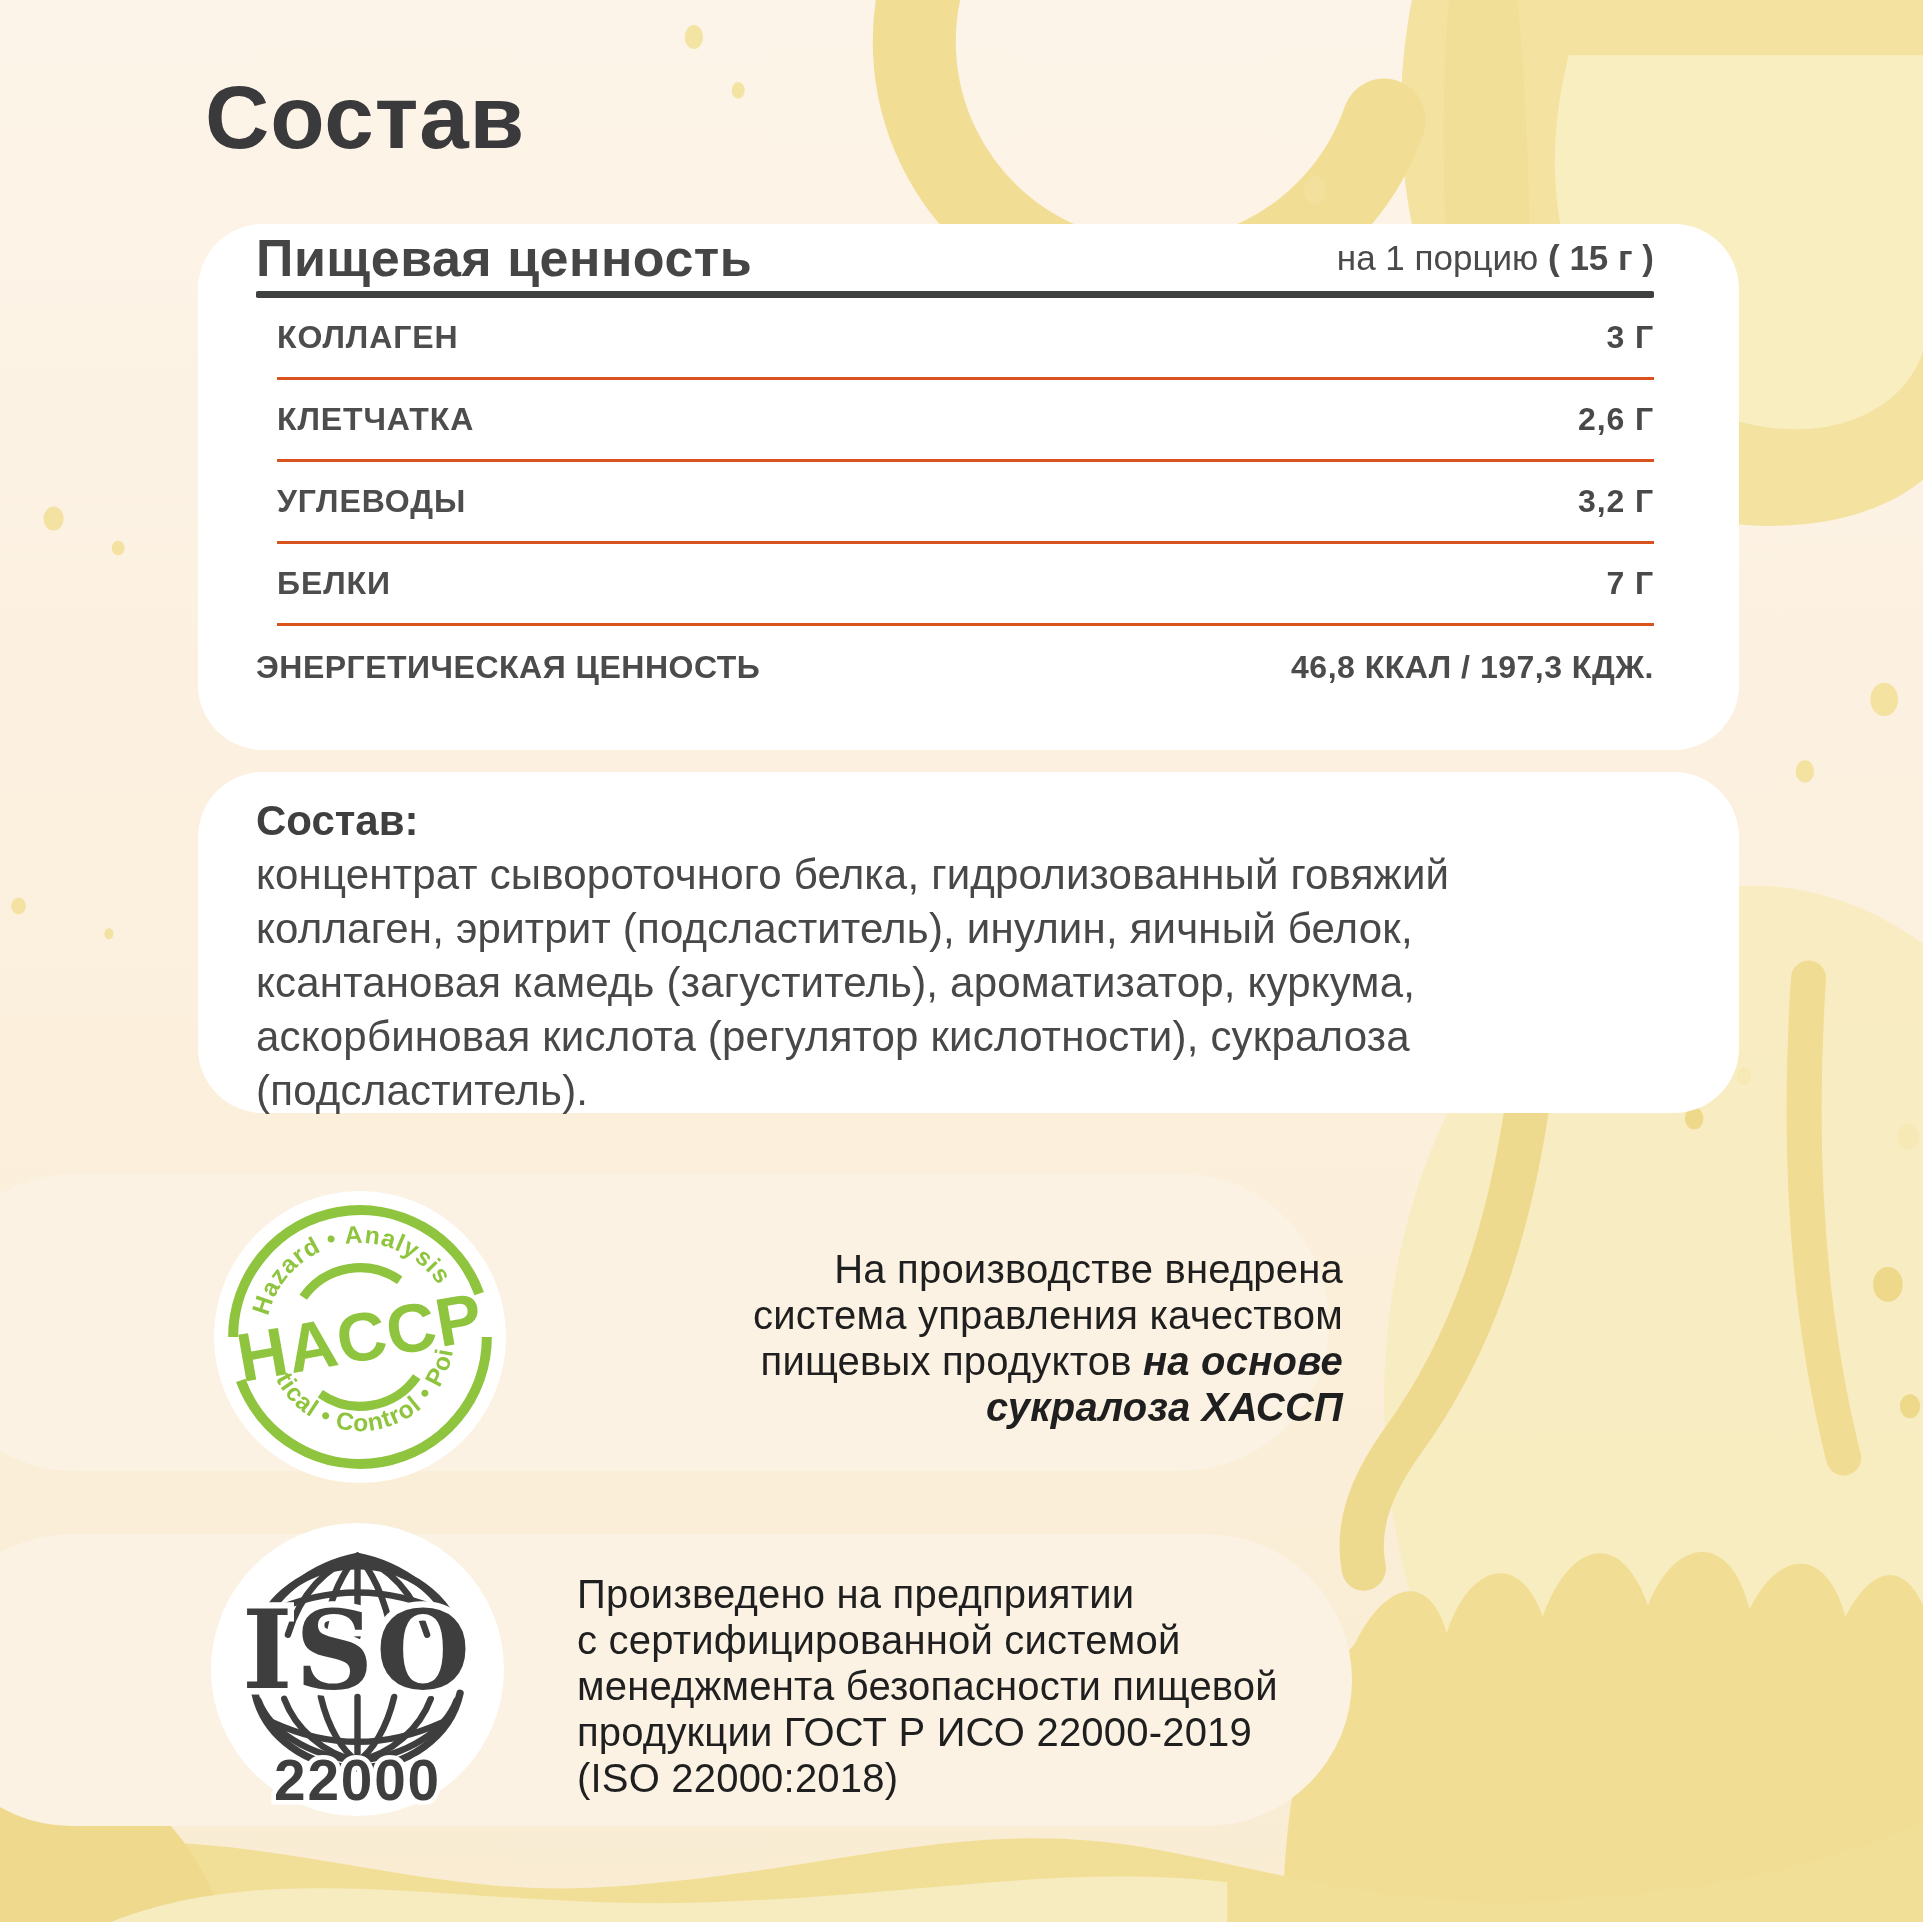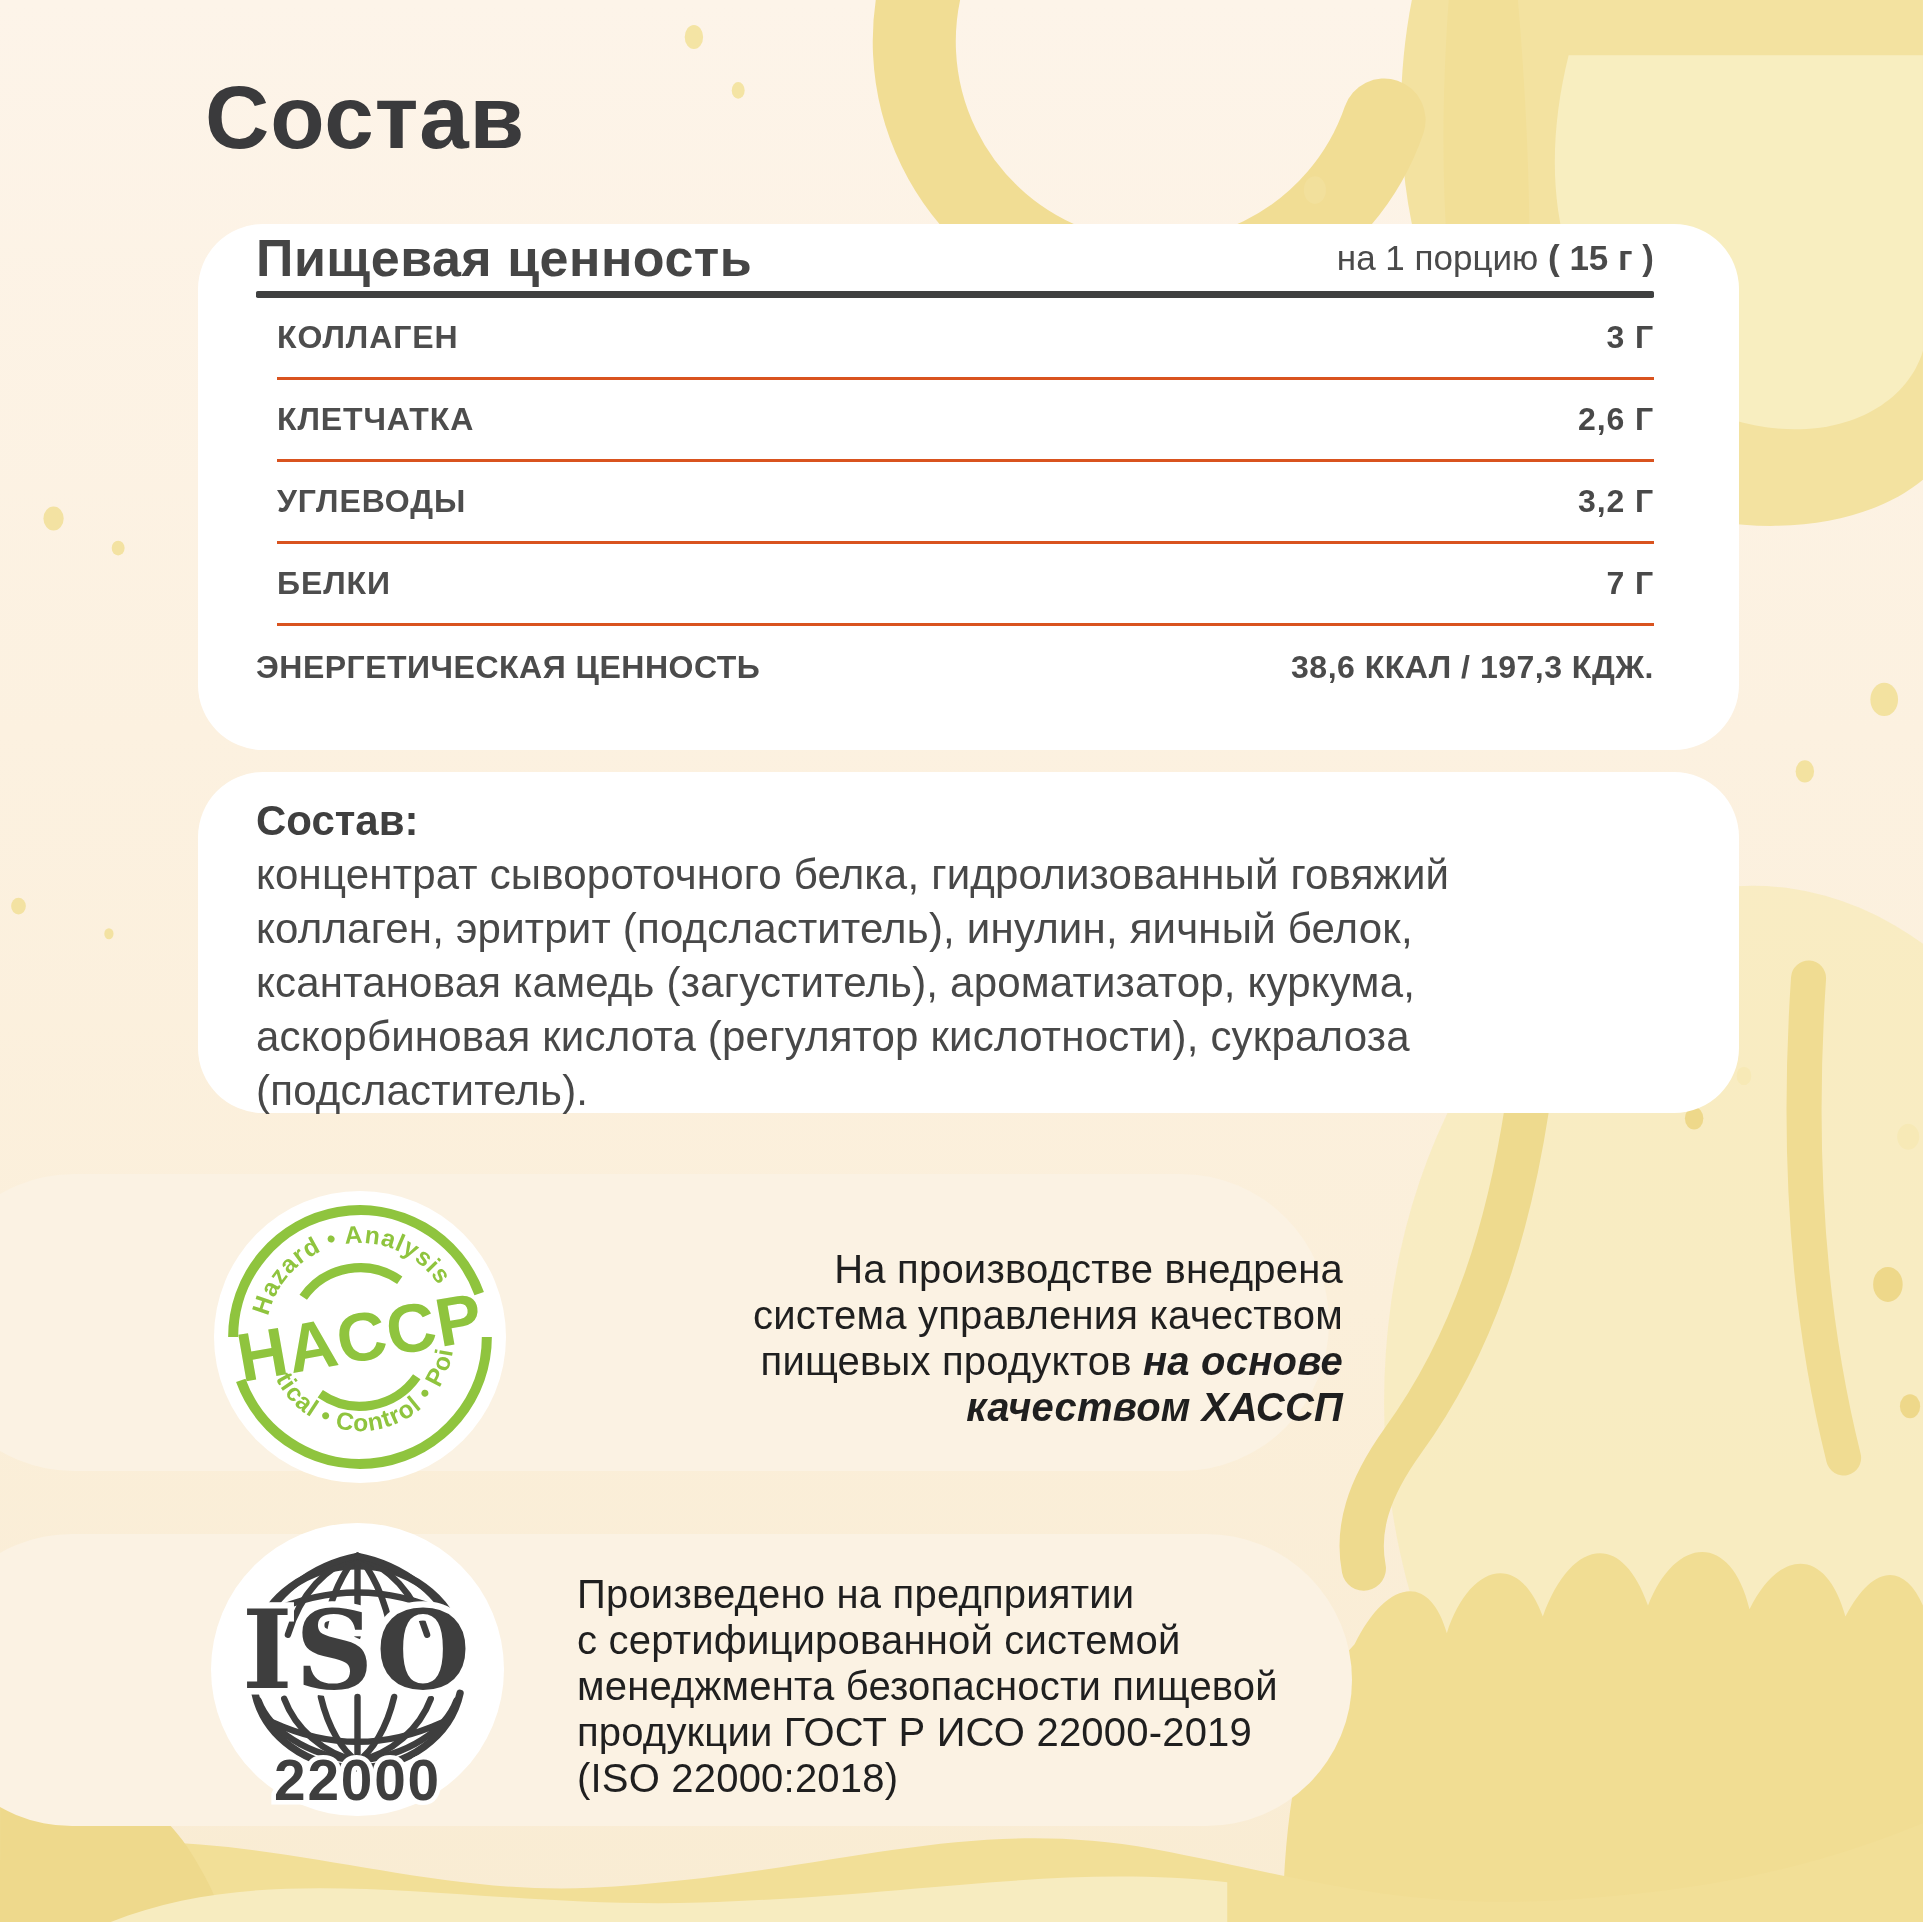--- a/index.html
+++ b/index.html
@@ -133,21 +133,21 @@
     <div class="nutri-row">
       <span class="row-label">УГЛЕВОДЫ</span>
       <span class="row-value">3,2 Г</span>
     </div>
     <div class="nutri-row">
       <span class="row-label">БЕЛКИ</span>
       <span class="row-value">7 Г</span>
     </div>
     <div class="nutri-footer">
       <span class="row-label">ЭНЕРГЕТИЧЕСКАЯ ЦЕННОСТЬ</span>
-      <span class="row-value">38,6 ККАЛ / 197,3 КДЖ.</span>
+      <span class="row-value">46,8 ККАЛ / 197,3 КДЖ.</span>
     </div>
   </div>
 
   <div class="card ingredients-card">
     <div class="ingredients-heading">Состав:</div>
     <div class="ingredients-text">концентрат сывороточного белка, гидролизованный говяжий коллаген, эритрит (подсластитель), инулин, яичный белок, ксантановая камедь (загуститель), ароматизатор, куркума, аскорбиновая кислота (регулятор кислотности), сукралоза (подсластитель).</div>
   </div>
 
   <div class="cert-panel haccp-panel"></div>
   <div class="badge-circle haccp-badge">
@@ -170,21 +170,21 @@
           <textPath href="#haccp-arc-bottom" startOffset="50%" text-anchor="middle">Critical • Control • Points</textPath>
         </text>
         <text class="stamp-text" x="0" y="26" font-size="75" letter-spacing="1" text-anchor="middle">HACCP</text>
       </g>
     </svg>
   </div>
   <div class="cert-text haccp-text">
     <div><span>На производстве внедрена</span><span class="em"></span></div>
     <div><span>система управления качеством</span><span class="em"></span></div>
     <div><span>пищевых продуктов </span><span class="em">на основе</span></div>
-    <div><span></span><span class="em">качеством ХАССП</span></div>
+    <div><span></span><span class="em">сукралоза ХАССП</span></div>
   </div>
 
   <div class="cert-panel iso-panel"></div>
   <div class="badge-circle iso-badge">
     <svg width="293" height="293" viewBox="-160 -160 320 320">
       <g fill="none" stroke="#3e3e3e" stroke-width="8" stroke-linecap="round">
 
         <path d="M -112,-32 A 114,100 0 0 1 112,-32"></path>
         <path d="M -96,-62 Q 0,-106 96,-62" stroke-width="7"></path>
         <path d="M 0,-124 L 0,-36" stroke-width="7"></path>

